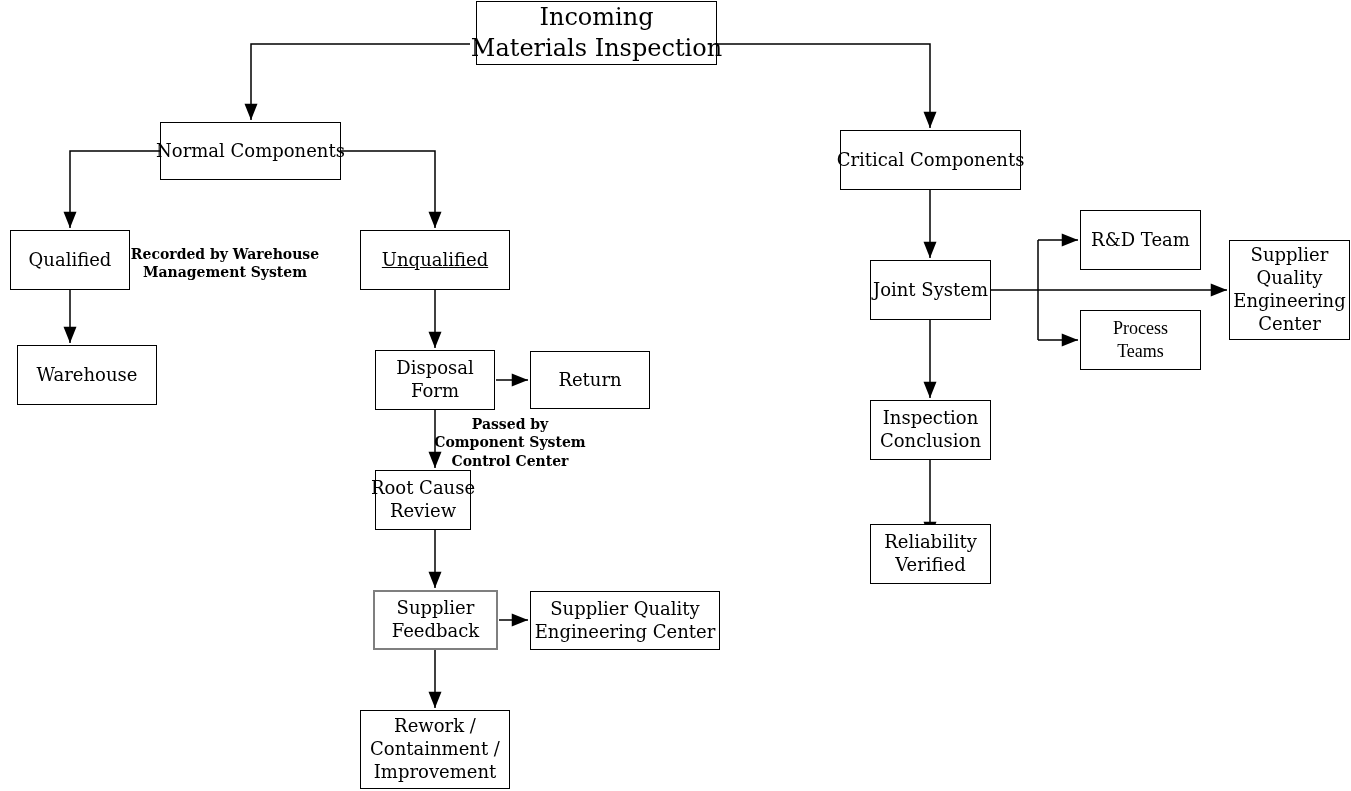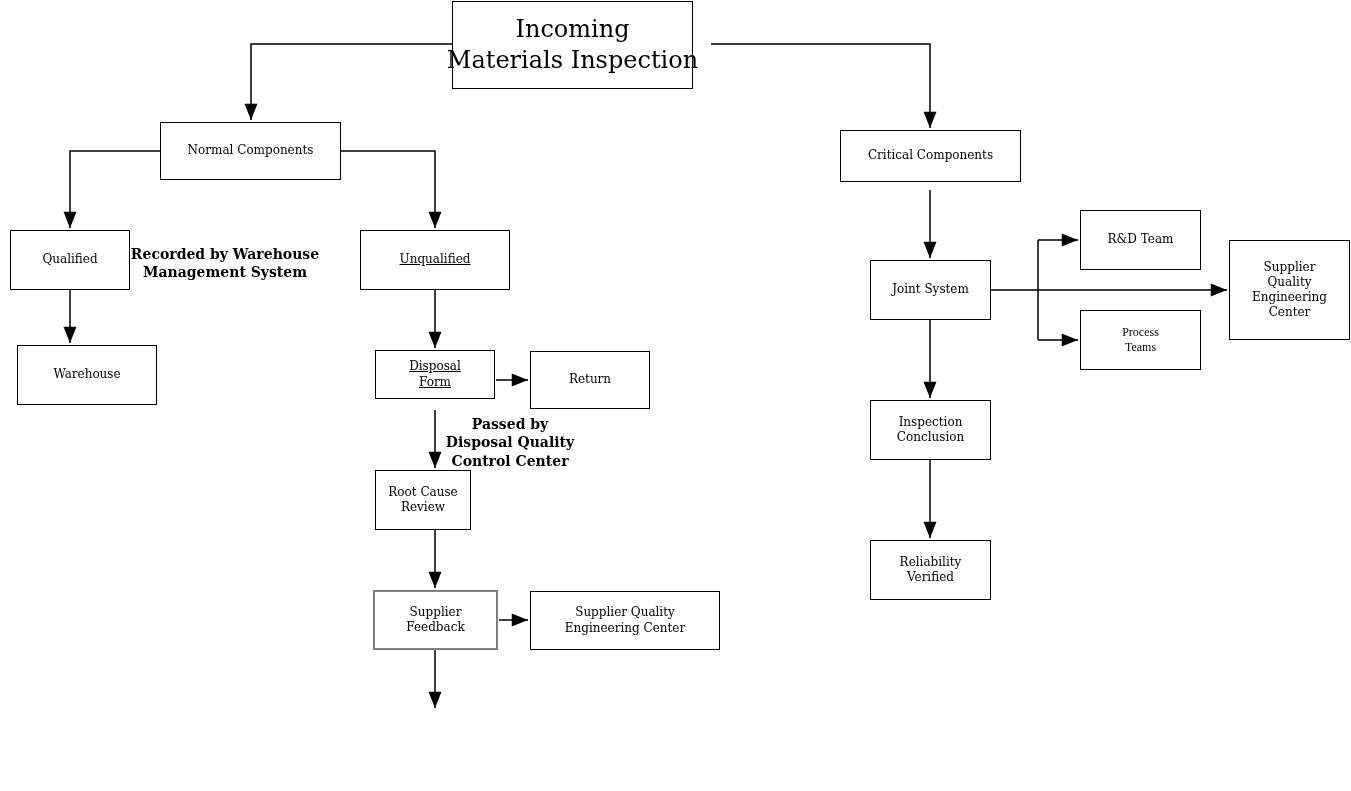--- a/index.html
+++ b/index.html
@@ -21,21 +21,21 @@
     box-sizing: border-box;
     background: #ffffff;
     border: 1.5px solid #000000;
     display: flex;
     align-items: center;
     justify-content: center;
     text-align: center;
   }
   .node .label {
     white-space: pre;
-    font-size: 12px;
+    font-size: 18px;
     line-height: 1.27;
     color: #000000;
   }
   .node.title-node .label {
     font-size: 24px;
     line-height: 1.3;
   }
   .node.gray-border {
     border: 2.5px solid #7f7f7f;
   }
@@ -76,46 +76,46 @@
       <path d="M930,190 L930,258" marker-end="url(#arrowhead)"></path>
       <path d="M991,290 L1227,290" marker-end="url(#arrowhead)"></path>
       <path d="M1038,240 L1038,340"></path>
       <path d="M1038,240 L1078,240" marker-end="url(#arrowhead)"></path>
       <path d="M1038,340 L1078,340" marker-end="url(#arrowhead)"></path>
       <path d="M930,320 L930,398" marker-end="url(#arrowhead)"></path>
       <path d="M930,460 L930,538" marker-end="url(#arrowhead)"></path>
     </g>
   </svg>
 
-  <div class="node title-node" style="left:452px; top:1px; width:241px; height:88px;">
+  <div class="node title-node" style="left:476px; top:1px; width:241px; height:64px;">
     <span class="label">Incoming
 Materials Inspection</span>
   </div>
 
   <div class="node" style="left:160px; top:122px; width:181px; height:58px;">
     <span class="label">Normal Components</span>
   </div>
 
-  <div class="node" style="left:840px; top:130px; width:181px; height:52px;">
+  <div class="node" style="left:840px; top:130px; width:181px; height:60px;">
     <span class="label">Critical Components</span>
   </div>
 
   <div class="node" style="left:10px; top:230px; width:120px; height:60px;">
     <span class="label">Qualified</span>
   </div>
 
   <div class="node" style="left:360px; top:230px; width:150px; height:60px;text-decoration:underline;">
     <span class="label">Unqualified</span>
   </div>
 
   <div class="node" style="left:1px; top:345px; width:140px; height:60px;margin-left:16px;">
     <span class="label">Warehouse</span>
   </div>
 
-  <div class="node" style="left:375px; top:350px; width:120px; height:49px;text-decoration:underline;">
+  <div class="node" style="left:375px; top:350px; width:120px; height:60px;">
     <span class="label">Disposal
 Form</span>
   </div>
 
   <div class="node" style="left:530px; top:351px; width:120px; height:58px;">
     <span class="label">Return</span>
   </div>
 
   <div class="node" style="left:375px; top:470px; width:96px; height:60px;">
     <span class="label">Root Cause
@@ -125,20 +125,25 @@
   <div class="node gray-border" style="left:373px; top:590px; width:125px; height:60px;">
     <span class="label">Supplier
 Feedback</span>
   </div>
 
   <div class="node" style="left:530px; top:591px; width:190px; height:59px;">
     <span class="label">Supplier Quality
 Engineering Center</span>
   </div>
 
+  <div class="node" style="left:360px; top:710px; width:150px; height:79px;">
+    <span class="label">Rework /
+Containment /
+Improvement</span>
+  </div>
 
   <div class="node" style="left:870px; top:260px; width:121px; height:60px;">
     <span class="label">Joint System</span>
   </div>
 
   <div class="node" style="left:1080px; top:210px; width:121px; height:60px;">
     <span class="label">R&amp;D Team</span>
   </div>
 
   <div class="node" style="left:1080px; top:310px; width:121px; height:60px;font-family:Liberation Serif, serif;">
@@ -151,25 +156,25 @@
 Quality
 Engineering
 Center</span>
   </div>
 
   <div class="node" style="left:870px; top:400px; width:121px; height:60px;">
     <span class="label">Inspection
 Conclusion</span>
   </div>
 
-  <div class="node" style="left:870px; top:540px; width:121px; height:60px;">
+  <div class="node" style="left:870px; top:524px; width:121px; height:60px;">
     <span class="label">Reliability
 Verified</span>
   </div>
 
   <div class="annotation" style="left:225px; top:245px;">Recorded by Warehouse
 Management System</div>
 
   <div class="annotation" style="left:510px; top:415px;">Passed by
-Disposal Quality
+Component System
 Control Center</div>
 
 </div>
 
 </body></html>

